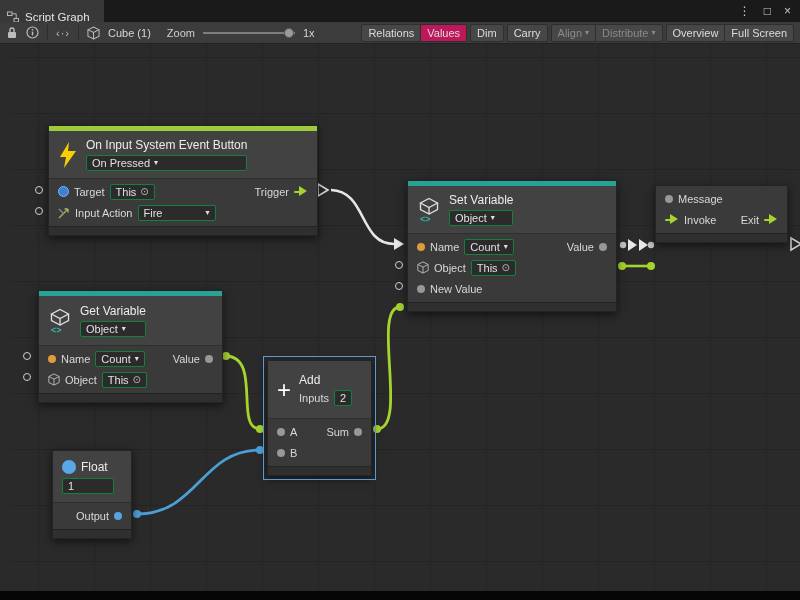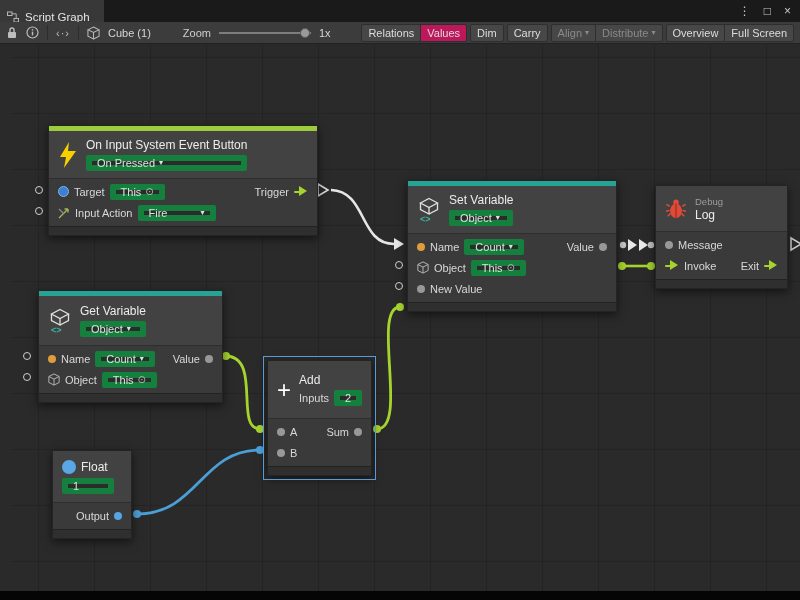--- a/index.html
+++ b/index.html
@@ -14,21 +14,21 @@
     color:#e4e4e4; font-size:11.5px; }
   .titlebar-controls { margin-left:auto; display:flex; align-items:center; gap:13px;
     padding-right:9px; color:#c8c8c8; font-size:12px; }
 
   
   .toolbar { position:absolute; top:22px; left:0; right:0; height:22px; background:#3c3c3c;
     border-bottom:1px solid #222; display:flex; align-items:center; padding:0 6px; gap:8px;
     color:#d6d6d6; font-size:11px; }
   .sep { width:1px; height:15px; background:#2d2d2d; }
   .code-ic { color:#bdbdbd; font-size:11px; letter-spacing:1px; }
-  .zoom-label { margin-left:24px; color:#cfcfcf; }
+  .zoom-label { margin-left:8px; color:#cfcfcf; }
   .slider { position:relative; width:92px; height:14px; }
   .slider .track { position:absolute; left:0; right:0; top:6px; height:2px; background:#7d7d7d; }
   .slider .handle { position:absolute; right:1px; top:2px; width:10px; height:10px;
     border-radius:50%; background:#9a9a9a; border:1px solid #5c5c5c; }
   .tb-buttons { margin-left:auto; display:flex; align-items:center; }
   .tbtn { background:#474747; border:1px solid #2e2e2e; color:#ddd; font-size:11px; height:18px;
     padding:0 6px; border-radius:2px; display:flex; align-items:center; gap:3px;
     font-family:inherit; margin-left:3px; white-space:nowrap; }
   .tbtn.joined { margin-left:-1px; border-top-left-radius:0; border-bottom-left-radius:0; }
   .tbtn.active { background:#be185d; }
@@ -54,21 +54,21 @@
   .inline { display:flex; align-items:center; gap:5px; }
   .n-title { font-size:12px; color:#ececec; white-space:nowrap; }
   .n-cat { font-size:9.5px; color:#9d9d9d; }
   .n-body { padding:2px 0 3px; }
   .row { height:21px; display:flex; align-items:center; justify-content:space-between;
     padding:0 9px; gap:8px; }
   .row.end { justify-content:flex-end; }
   .pl,.pr { display:flex; align-items:center; gap:5px; }
   .lbl { font-size:11px; color:#d8d8d8; white-space:nowrap; }
   .chip { display:inline-flex; align-items:center; gap:4px; background:#2b2b2b;
-    border:6px solid #15803d; border-radius:2px; height:16px; padding:1px 5px; font-size:11px;
+    border:1px solid #15803d; border-radius:2px; height:16px; padding:1px 5px; font-size:11px;
     color:#e0e0e0; white-space:nowrap; }
   .chip.wide { width:78px; justify-content:space-between; }
   .chip.num { min-width:16px; justify-content:center; }
   .chip.val1 { width:52px; }
   .tgt { font-size:10px; color:#bbb; }
   .dot { width:8px; height:8px; border-radius:50%; background:#989898; flex:none; }
   .dot.orange { background:#e09c3c; }
   .dot.blue { background:#57a3e4; }
   .flow { position:relative; width:14px; height:12px; display:inline-block; flex:none; }
   .flow::before { content:""; position:absolute; left:0; top:5px; width:6px; height:2.5px;
@@ -308,32 +308,20 @@
           <div class="pl">
               <span class="dot"></span>
             <span class="lbl">New Value</span>
             </div>
         </div>
       </div>
       <div class="n-footer"></div>
     </div>
 
     <div class="node" style="left:645px;top:141px;width:133px">
-      <div class="n-header" style="height:46px">
-        <svg width="22" height="24" viewBox="0 0 24 24">
-          <path d="M5 9 L1.5 7 M5 13.5 L1 14.5 M6 17 L3 20 M19 9 L22.5 7 M19 13.5 L23 14.5 M18 17 L21 20" stroke="#df4b38" stroke-width="1.6"></path>
-          <circle cx="12" cy="4.5" r="3" fill="#df4b38"></circle>
-          <ellipse cx="12" cy="14" rx="6.5" ry="8" fill="#df4b38"></ellipse>
-          <path d="M12 6 V22" stroke="#942c1f" stroke-width="1.2"></path>
-        </svg>
-        <div class="hcol" style="gap:1px">
-          <div class="n-cat">Debug</div>
-          <div class="n-title">Log</div>
-        </div>
-      </div>
       <div class="n-body">
         <div class="row">
           <div class="pl">
               <span class="dot"></span>
             <span class="lbl">Message</span>
             </div>
         </div>
         <div class="row">
           <div class="pl">
               <span class="flow"></span>

